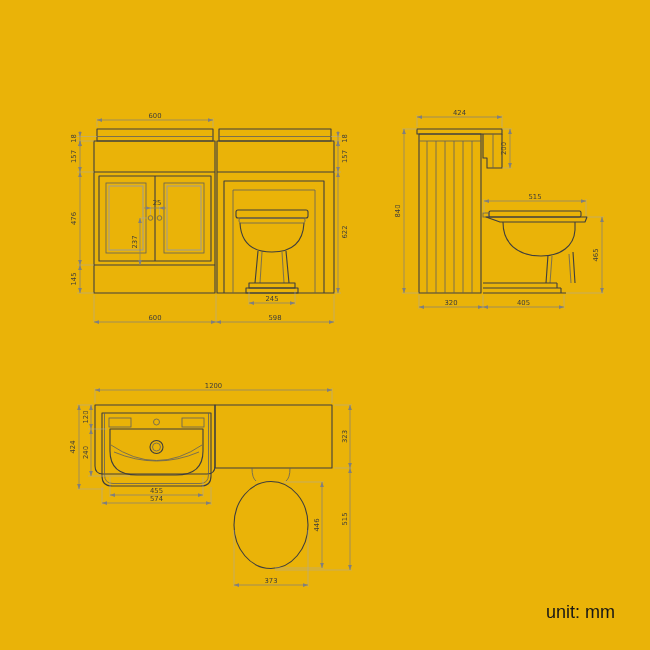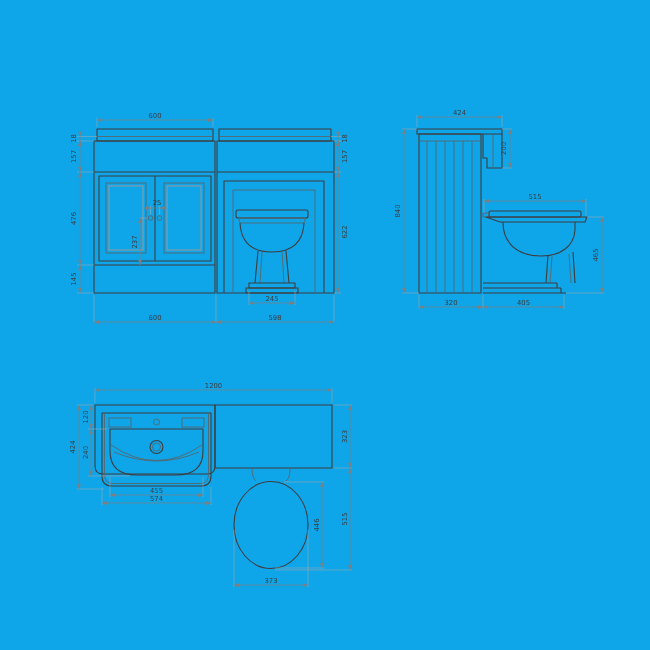--- a/index.html
+++ b/index.html
@@ -1,16 +1,16 @@
 <!DOCTYPE html>
 <html><head>
 <meta charset="utf-8">
 <style>
   html,body{margin:0;padding:0;background:#ffffff;}
-  .page{position:relative;width:650px;height:650px;background:#0ea5e9;overflow:hidden;
+  .page{position:relative;width:650px;height:650px;background:#eab308;overflow:hidden;
         font-family:"DejaVu Sans",sans-serif;}
   svg{position:absolute;left:0;top:0;}
   .ln  {fill:none;stroke:#3e3e3e;stroke-width:1.1;stroke-linejoin:round;}
   .ln2 {fill:none;stroke:#5f5f5f;stroke-width:0.8;}
   .mold{fill:none;stroke:#9a9a9a;stroke-width:1;}
   .dim {fill:none;stroke:#7f7f7f;stroke-width:0.7;}
   .ext {fill:none;stroke:#ababab;stroke-width:0.55;}
   .txt {font-family:"DejaVu Sans",sans-serif;font-size:6.8px;fill:#3c3c3c;}
   .unit-label{position:absolute;left:546px;top:602px;width:100px;
         font-family:"Liberation Sans",sans-serif;font-size:18px;color:#161616;}
@@ -230,13 +230,14 @@
       <path class="dim" d="M322,482 V568" marker-start="url(#arr)" marker-end="url(#arr)"></path>
       <text class="txt" x="318.5" y="525" text-anchor="middle" transform="rotate(-90 318.5 525)">446</text>
 
       <path class="ext" d="M234,530 V587 M308,530 V587"></path>
       <path class="dim" d="M234,585 H308" marker-start="url(#arr)" marker-end="url(#arr)"></path>
       <text class="txt" x="271" y="582.5" text-anchor="middle">373</text>
     </g>
   </g>
 </svg>
 
+<div class="unit-label">unit: mm</div>
 </div>
 
 </body></html>

